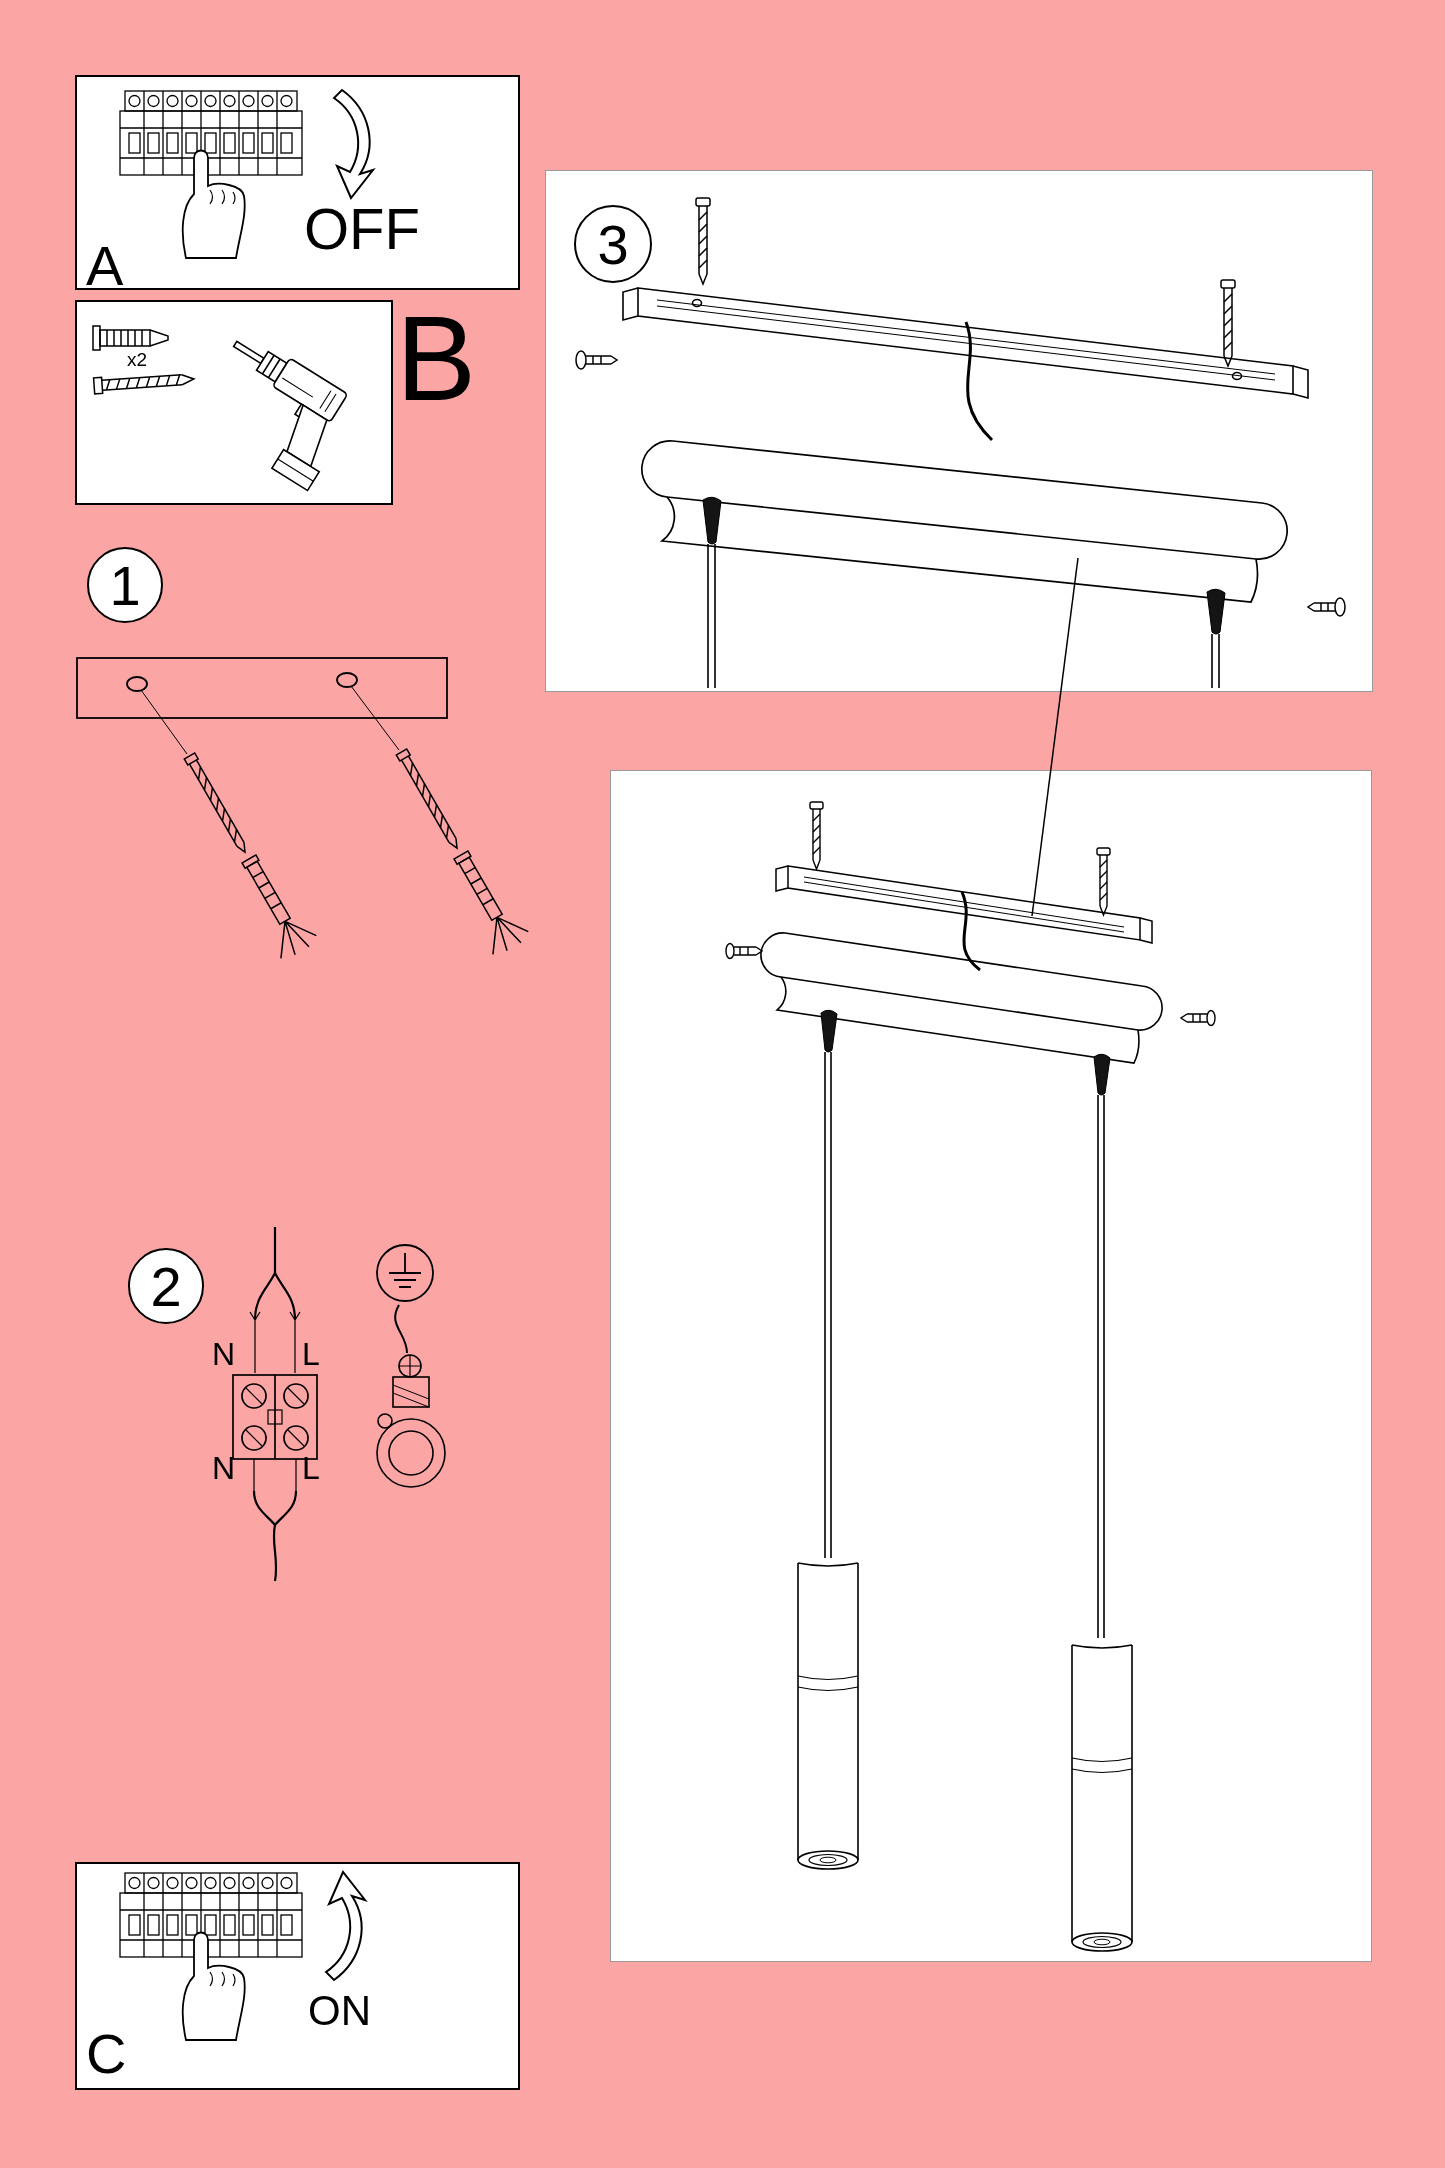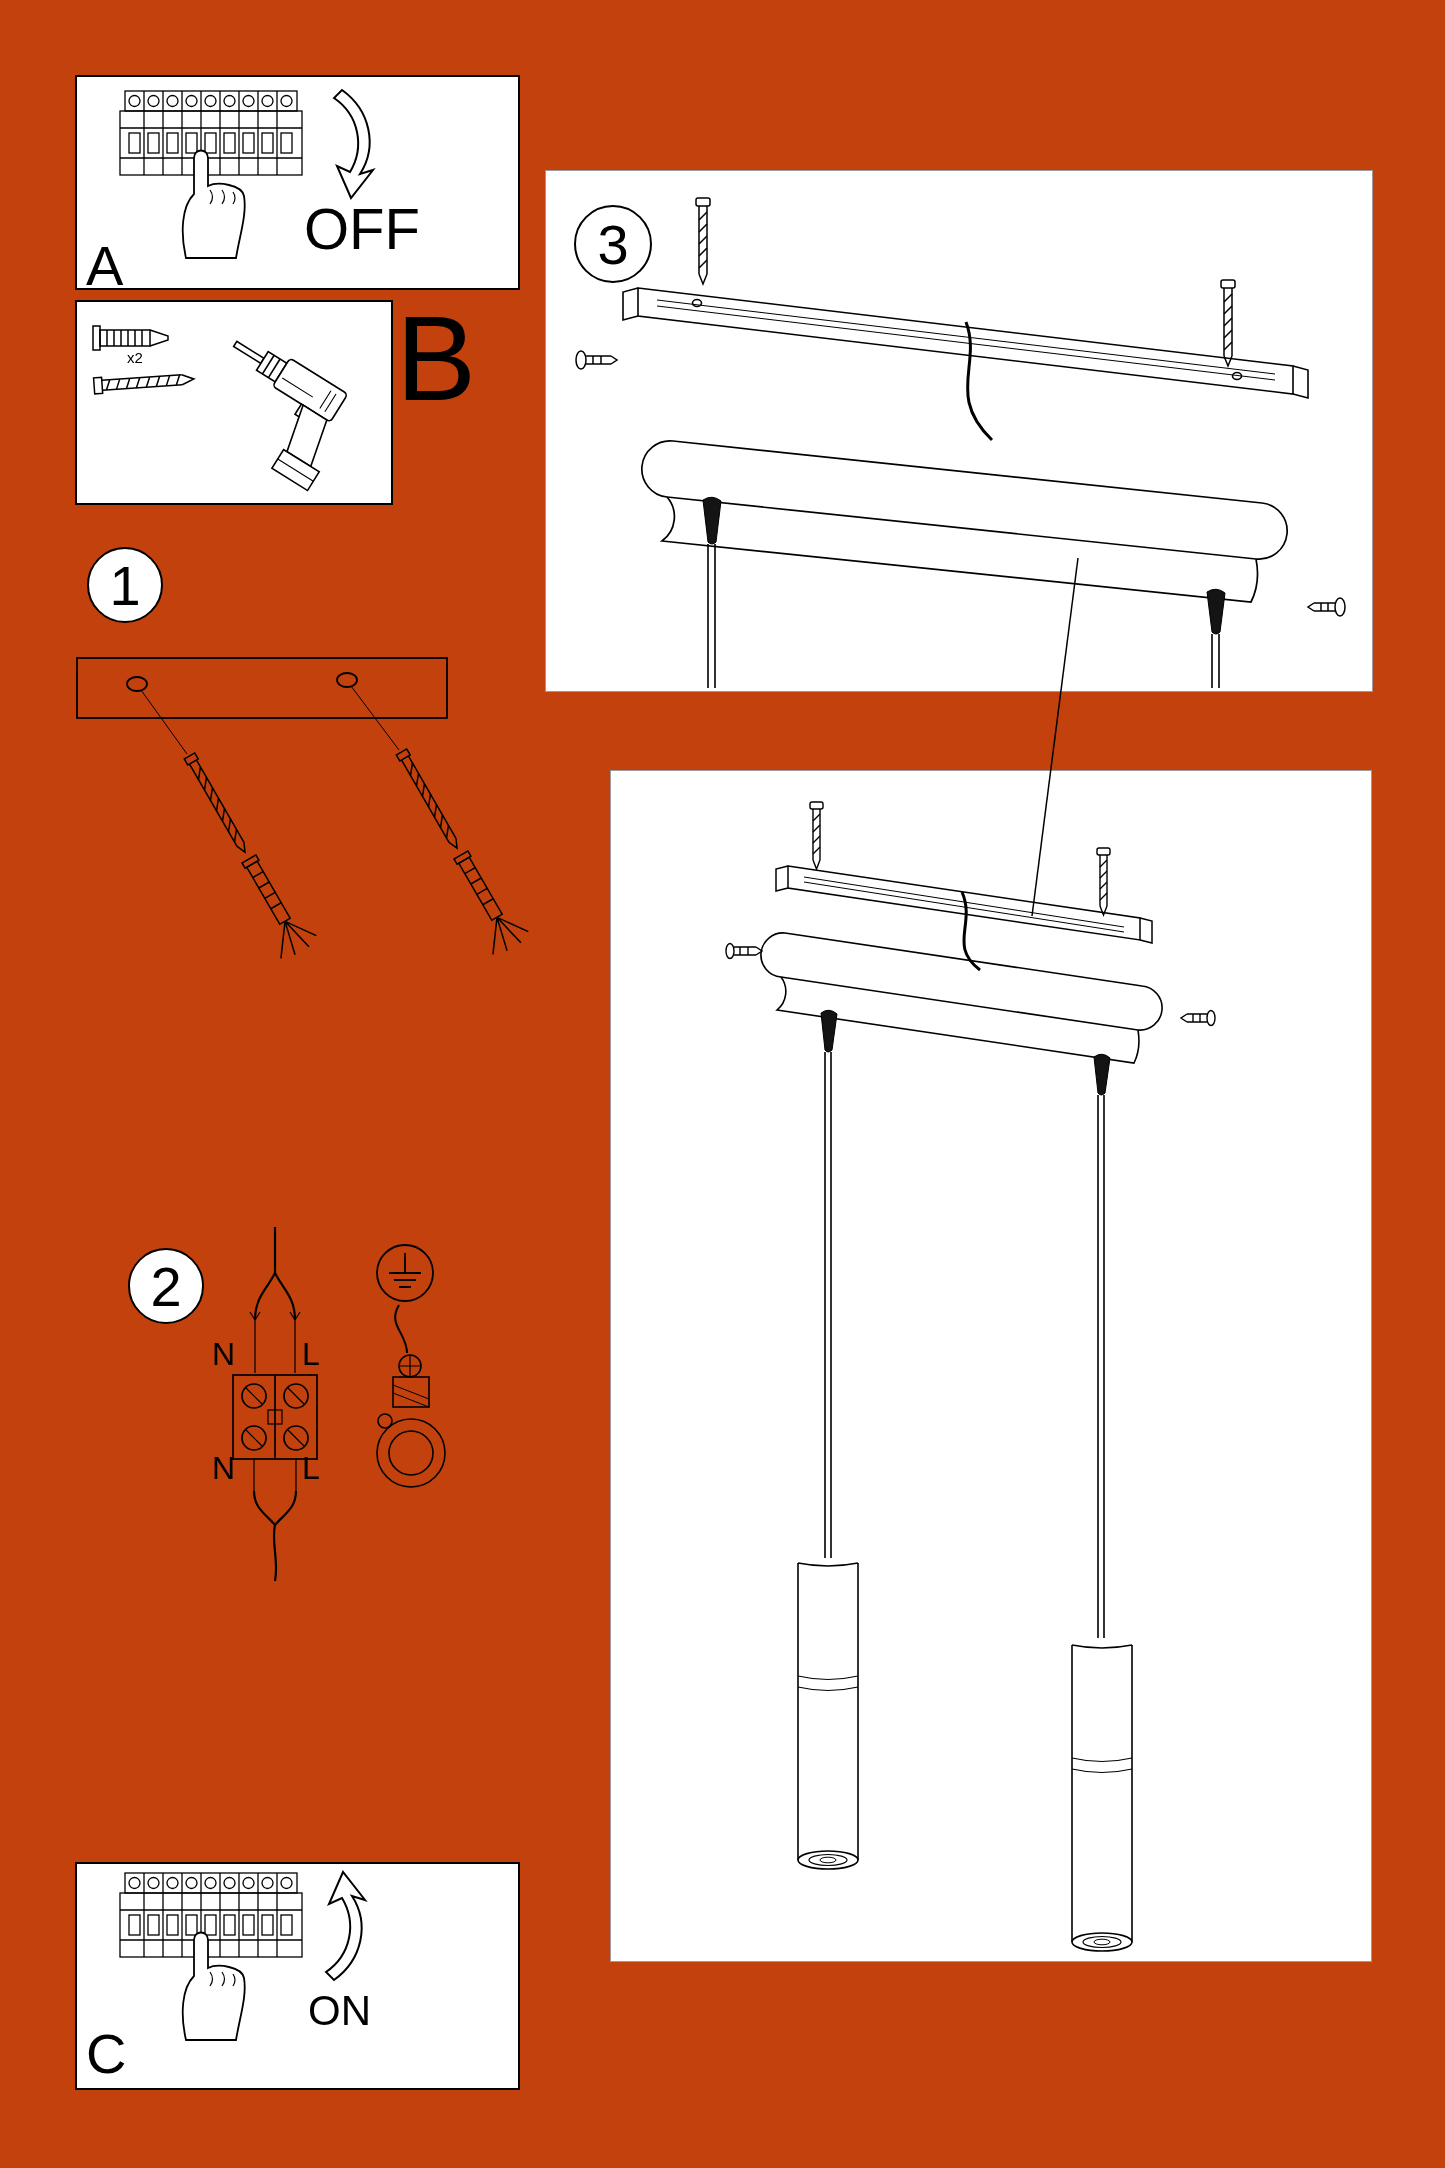--- a/index.html
+++ b/index.html
@@ -1,18 +1,18 @@
 <!DOCTYPE html>
 <html><head>
 <meta charset="utf-8">
 <style>
   * { margin:0; padding:0; box-sizing:border-box; }
   html,body { background:#fff; }
   .page {
-    position:relative; width:1445px; height:2168px; background:#c2410c;
+    position:relative; width:1445px; height:2168px; background:#fca5a5;
     font-family:"Liberation Sans", sans-serif; color:#000; overflow:hidden;
   }
   .bbox { position:absolute; border:2px solid #000; background:#fff; }
   .gbox { position:absolute; border:1px solid #9a9a9a; background:#fff; }
   .badge {
     position:absolute; border:2.5px solid #000; border-radius:50%;
     display:flex; align-items:center; justify-content:center;
     font-size:56px; background:#fff;
   }
   .lbl { position:absolute; line-height:1; white-space:nowrap; }
@@ -75,21 +75,21 @@
       <path d="M60,18 L78,24 L78,28 L60,34"></path>
       <g transform="rotate(-4 60 70)">
         <rect x="4" y="62" width="8" height="16"></rect>
         <path d="M12,65 H92 M12,75 H92"></path>
         <path d="M20,65 l-4,10 M30,65 l-4,10 M40,65 l-4,10 M50,65 l-4,10 M60,65 l-4,10 M70,65 l-4,10 M80,65 l-4,10 M90,65 l-4,10"></path>
         <path d="M92,65 L104,70 L92,75"></path>
       </g>
     </g>
   </svg>
 
-  <div class="lbl" style="left:127px;top:350px;font-size:15px;">x2</div>
+  <div class="lbl" style="left:127px;top:350px;font-size:19px;">x2</div>
 
   <svg class="draw" width="180" height="200" viewBox="0 0 180 200" style="left:212px;top:300px;">
     <g transform="rotate(32 88 95)" fill="#fff" stroke="#000" stroke-width="1.6">
       <rect x="6" y="83" width="32" height="6"></rect>
       <rect x="38" y="75" width="22" height="22"></rect>
       <path d="M45,75V97 M52,75V97" fill="none"></path>
       <rect x="60" y="69" width="68" height="33" rx="4"></rect>
       <path d="M112,75V96 M118,75V96 M64,90 H100" fill="none" stroke-width="1.1"></path>
       <rect x="94" y="102" width="9" height="12"></rect>
       <path d="M96,102 L124,102 L135,150 L107,150 Z"></path>

